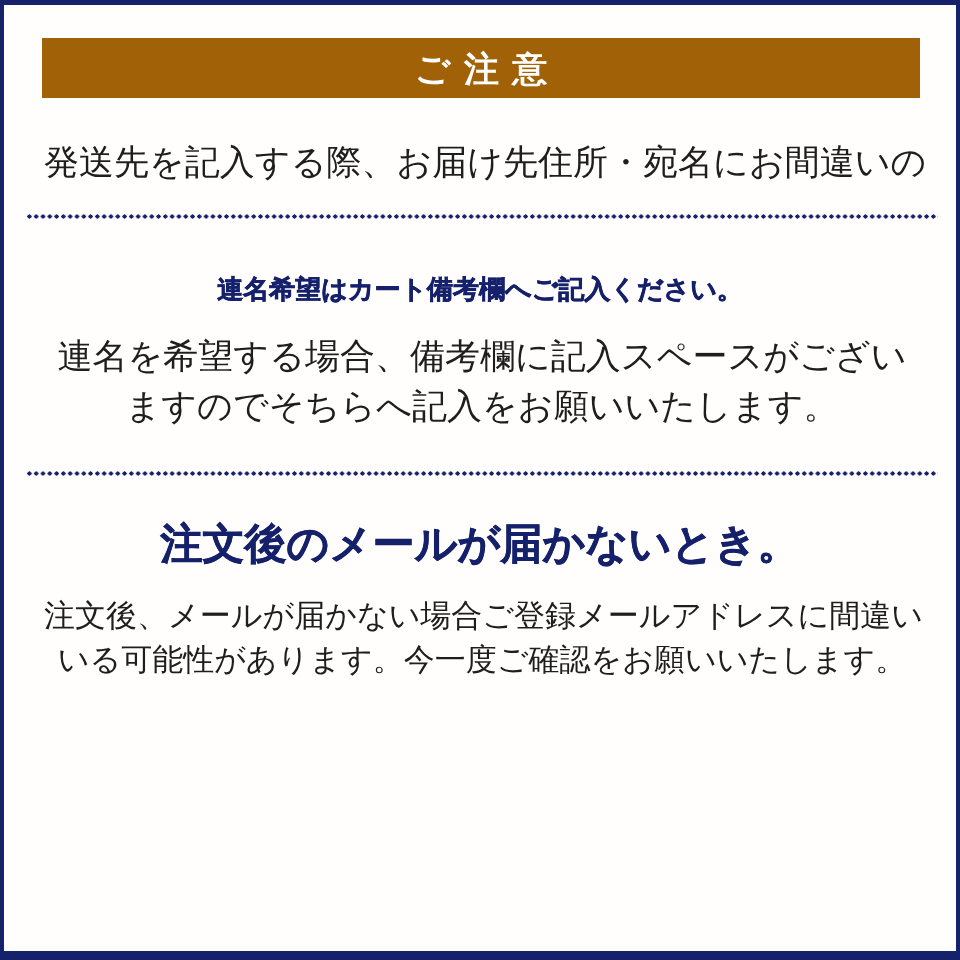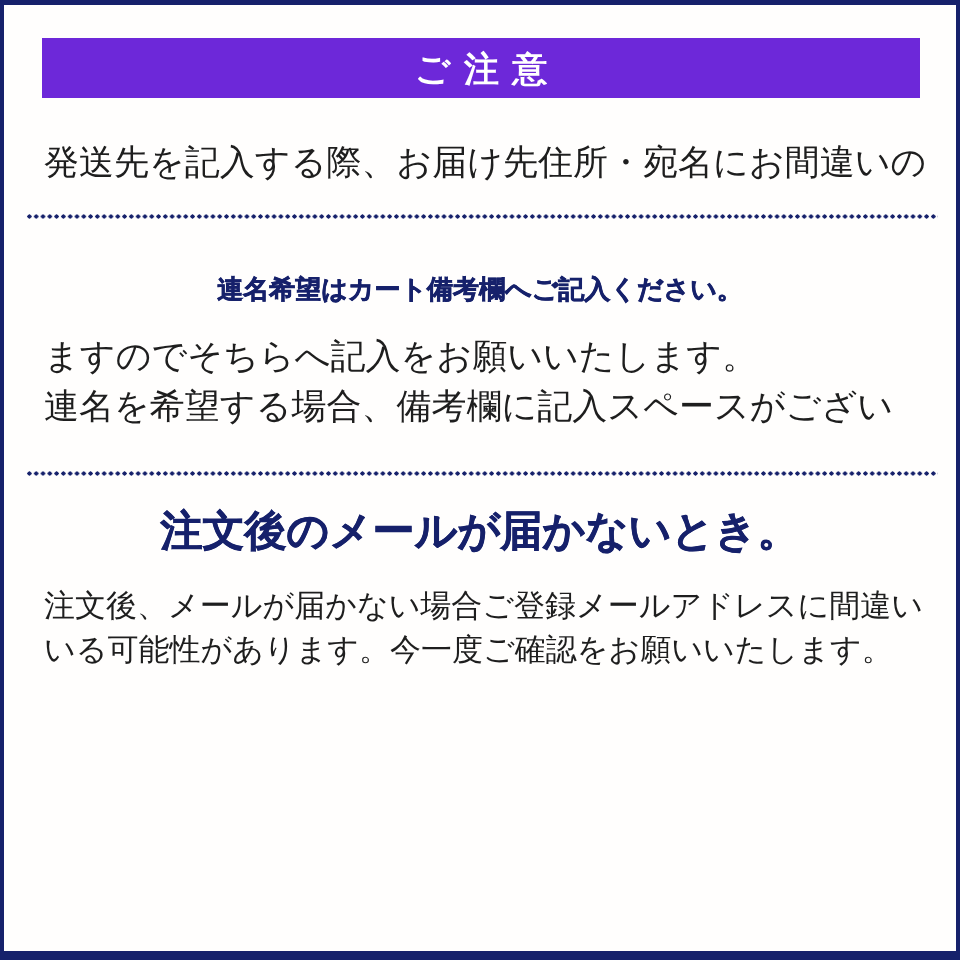--- a/index.html
+++ b/index.html
@@ -15,21 +15,21 @@
     background: #fffefd;
     border-style: solid;
     border-color: #16216b;
     border-width: 5px 4px 9px 4px;
     overflow: hidden;
     font-family: "Liberation Sans", "DejaVu Sans", sans-serif;
   }
   .title-bar {
     margin: 33px 36px 0 38px;
     height: 60px;
-    background: #6d28d9;
+    background: #a16207;
     display: flex;
     align-items: center;
     justify-content: center;
   }
   .title-bar .title-text {
     color: #ffffff;
     font-size: 35px;
     font-weight: 700;
     letter-spacing: 0.38em;
     padding-left: 0.38em; 
@@ -45,30 +45,30 @@
     margin-top: 40px;
     font-size: 44px;
     line-height: 66px;
   }
   .heading-2 {
     margin-top: 40px;
     font-size: 26px;
     line-height: 60px;
   }
   .heading-3 {
-    margin-top: 28px;
+    margin-top: 38px;
     font-size: 42px;
     line-height: 60px;
-    font-family: Liberation Mono, monospace;
   }
   .body-block {
     margin-left: 40px;
     margin-right: 36px;
     color: #1e1e1e;
     font-weight: 500;
+    text-align: center;
   }
   .body-1 {
     margin-top: 18px;
     font-size: 35px;
     line-height: 48px;
   }
   .body-2 {
     margin-top: 12px;
     font-size: 35px;
     line-height: 50px;
@@ -105,22 +105,22 @@
   <div class="body-block body-1">
     <div class="body-line">発送先を記入する際、お届け先住所・宛名にお間違いの</div>
   </div>
 
   <div class="dotted-divider divider-1"></div>
 
   <div class="heading heading-2">
     <div>連名希望はカート備考欄へご記入ください。</div>
   </div>
   <div class="body-block body-2">
+    <div class="body-line">連名を希望する場合、備考欄に記入スペースがござい</div>
     <div class="body-line">ますのでそちらへ記入をお願いいたします。</div>
-    <div class="body-line">連名を希望する場合、備考欄に記入スペースがござい</div>
   </div>
 
   <div class="dotted-divider divider-2"></div>
 
   <div class="heading heading-3">
     <div>注文後のメールが届かないとき。</div>
   </div>
   <div class="body-block body-3">
     <div class="body-line">注文後、メールが届かない場合ご登録メールアドレスに間違い</div>
     <div class="body-line">いる可能性があります。今一度ご確認をお願いいたします。</div>

